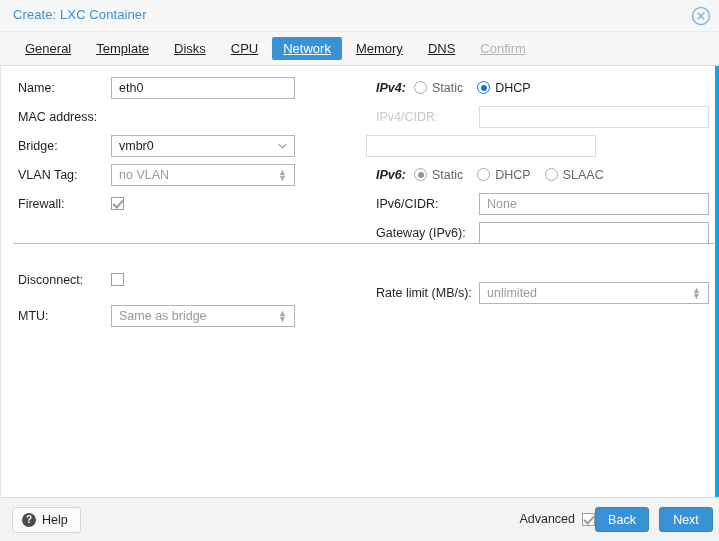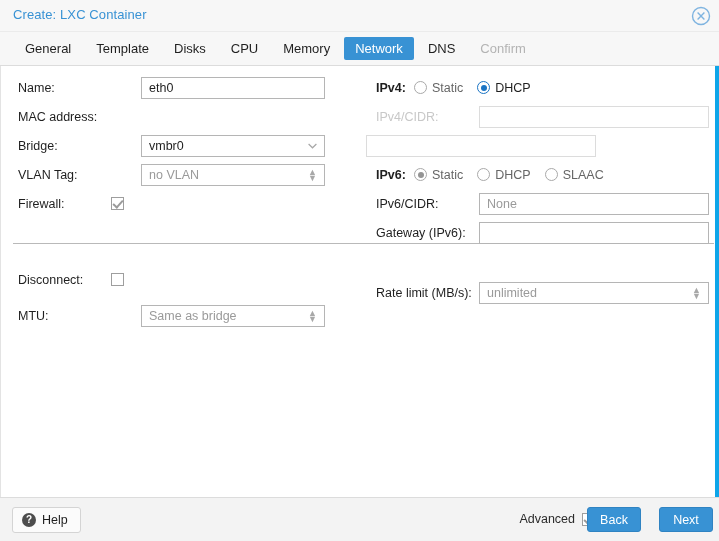--- a/index.html
+++ b/index.html
@@ -68,20 +68,21 @@
   }
   .tab {
     font-size: 13px;
     color: #1f1f1f;
     padding: 4px 11px;
     margin-right: 3px;
     border-radius: 2px;
     cursor: pointer;
     white-space: nowrap;
     line-height: 15px;
+    text-decoration: underline;
   }
   .tab.active {
     background: #3892d4;
     color: #ffffff;
   }
   .tab.disabled {
     color: #b3b3b3;
     cursor: default;
   }
 
@@ -105,21 +106,21 @@
     display: flex;
     align-items: center;
   }
   .lbl {
     font-size: 12.5px;
     color: #1f1f1f;
     white-space: nowrap;
     box-sizing: border-box;
   }
   .lbl.dim { color: #c8c8c8; }
-  .lbl.bold { font-weight: bold; }
+  .lbl.bold { font-weight: bold; font-style: italic; }
 
   .l-left  { width: 110px; padding-left: 17px; }
   .l-right { width: 113px; padding-left: 10px; }
   .l-right.narrow { width: 48px; padding-left: 10px; }
 
   .field {
     box-sizing: border-box;
     height: 22px;
     border: 1px solid #b5b5b5;
     background: #ffffff;
@@ -130,21 +131,21 @@
   }
   .field.disabled { border-color: #dcdcdc; background: #ffffff; }
   .field .val {
     padding-left: 7px;
     color: #1f1f1f;
     white-space: nowrap;
     overflow: hidden;
   }
   .field .val.placeholder { color: #9a9a9a; }
 
-  .f-left  { width: 184px; margin-left: 30px; }
+  .f-left  { width: 184px; }
   .f-right { width: 230px; }
 
   
   .chev {
     position: absolute;
     right: 7px;
     top: 0;
     bottom: 0;
     display: flex;
     align-items: center;
@@ -294,21 +295,21 @@
     border: 1px solid #2f83c2;
     border-radius: 3px;
     color: #ffffff;
     font-size: 12.5px;
     display: flex;
     align-items: center;
     justify-content: center;
     cursor: pointer;
     box-sizing: border-box;
   }
-  .btn-back { right: 78px; }
+  .btn-back { right: 70px; }
   .btn-next { right: 6px; }
 </style>
 </head>
 <body>
 
 <div class="window">
 
   <div class="titlebar">
     <div class="title-text">Create: LXC Container</div>
     <div class="close-btn">
@@ -317,22 +318,22 @@
         <path d="M6.6 6.6 L13.4 13.4 M13.4 6.6 L6.6 13.4" stroke="#7fb4e0" stroke-width="1.4" fill="none"></path>
       </svg>
     </div>
   </div>
 
   <div class="tabbar">
     <div class="tab">General</div>
     <div class="tab">Template</div>
     <div class="tab">Disks</div>
     <div class="tab">CPU</div>
+    <div class="tab active">Network</div>
     <div class="tab">Memory</div>
-    <div class="tab active">Network</div>
     <div class="tab">DNS</div>
     <div class="tab disabled">Confirm</div>
   </div>
 
   <div class="content">
 
     <div class="divider"></div>
 
     <div class="col-left">
 

